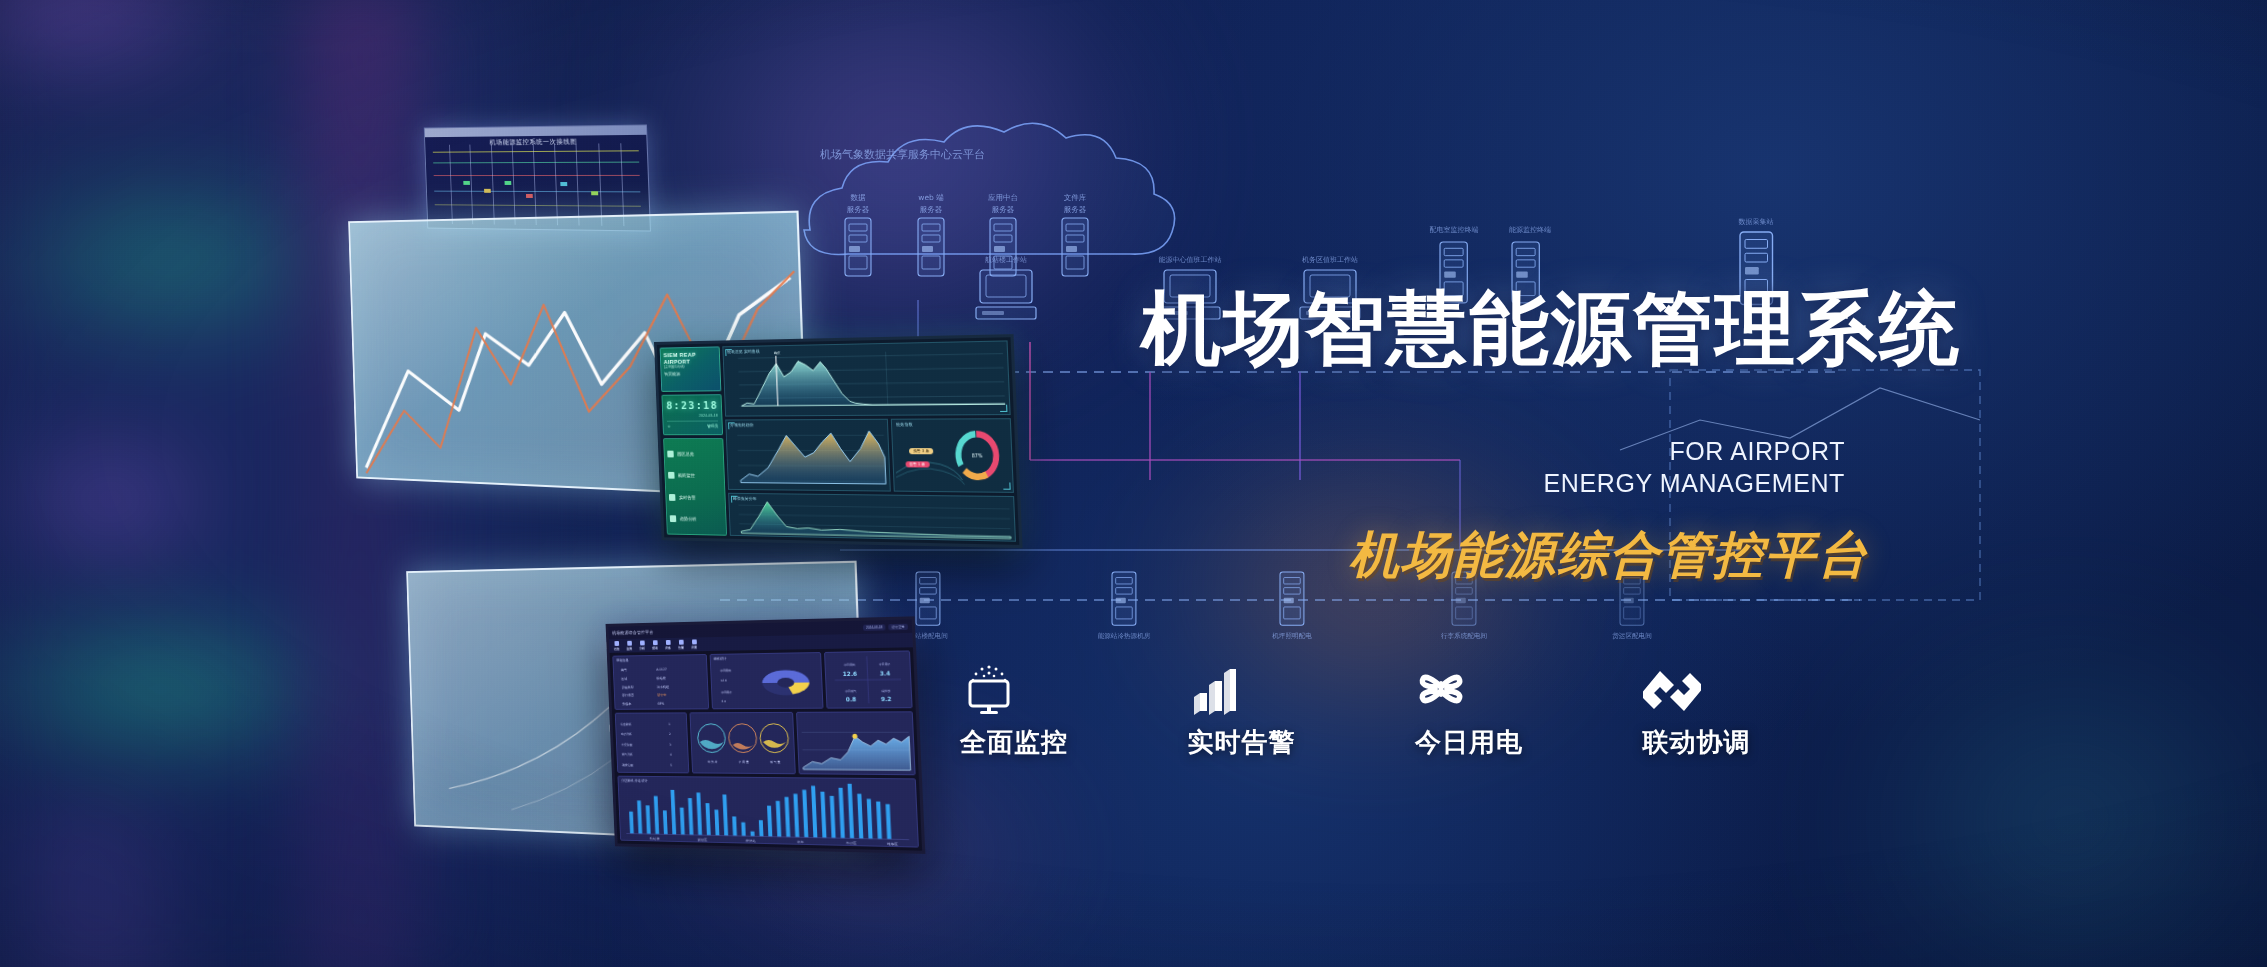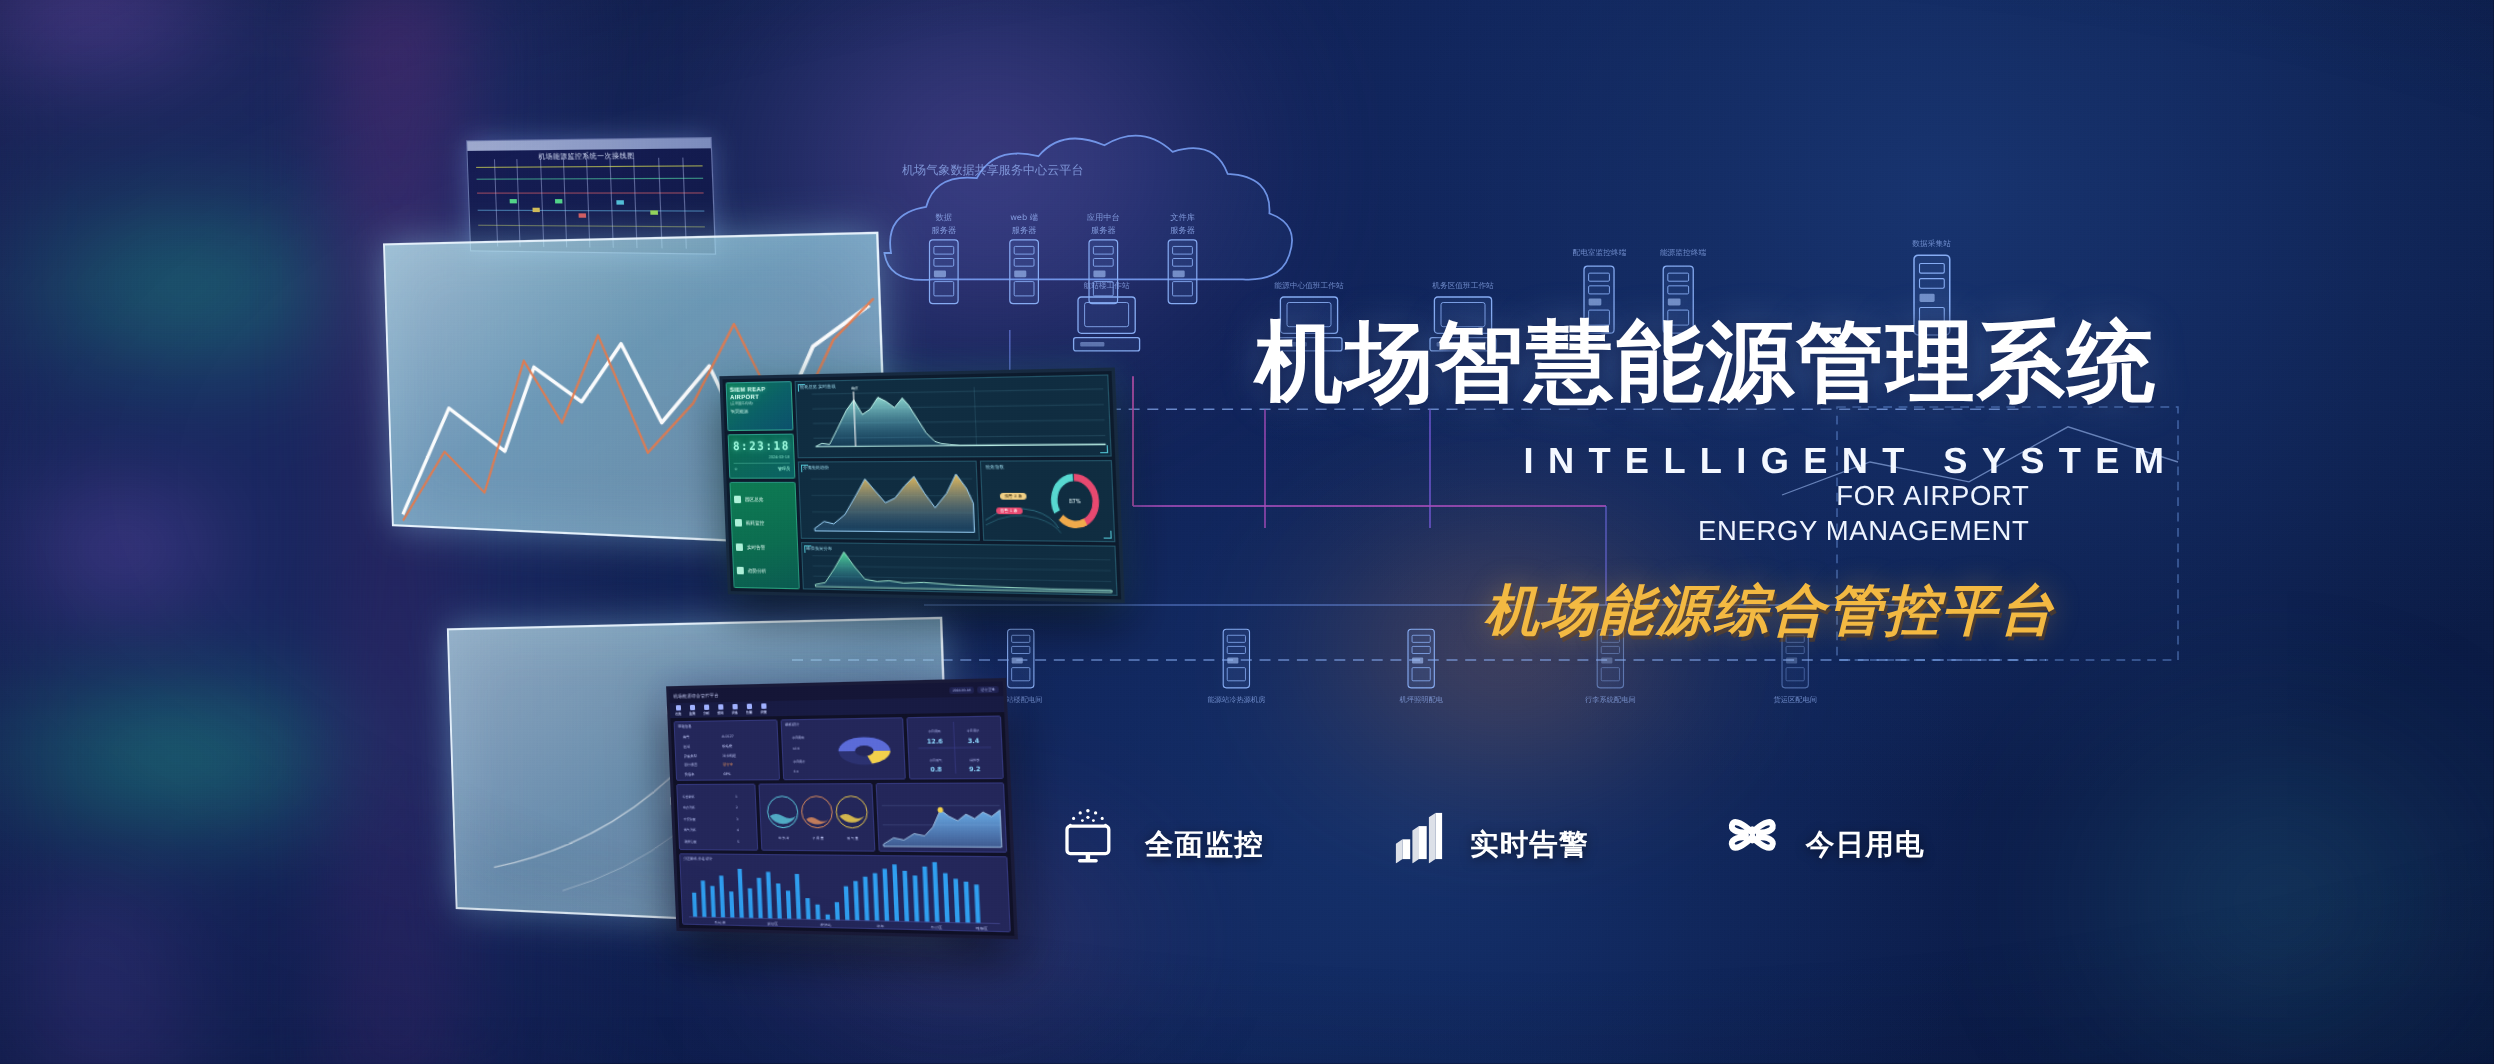--- a/index.html
+++ b/index.html
@@ -201,21 +201,21 @@
   }
   .slogan{
     position:absolute; left:1349px; top:522px;
     font-size:50px; font-weight:700; font-style:italic; letter-spacing:2px;
     color:#f3b942; white-space:nowrap;
     text-shadow:2px 3px 0 rgba(120,70,10,.45), 0 0 26px rgba(243,185,66,.35);
   }
 
   
   .features{position:absolute; left:960px; top:665px; width:910px; height:120px; display:flex;}
-  .feat{flex:1;display:flex;flex-direction:row;align-items:flex-end;gap:23px;}
+  .feat{flex:1;display:flex;flex-direction:column;align-items:flex-start;gap:10px;}
   .feat .ic{height:50px;display:flex;align-items:flex-end;justify-content:center;}
   .feat .ic svg{display:block;}
   .feat .lb{font-size:26px;font-weight:700;color:#ffffff;letter-spacing:1px;text-shadow:0 2px 10px rgba(0,0,0,.5);}
 </style>
 </head>
 <body>
 
 <div id="stage">
 
   <div class="bg-base"></div>
@@ -721,21 +721,20 @@
           </svg>
         </div>
       </div>
     </div>
   </div>
 
   <div class="bg-vignette"></div>
   <div class="bg-grain"></div>
 
   <div class="title-zh">机场智慧能源管理系统</div>
-  <div class="sub-en">INTELLIGENT  SYSTEM</div>
   <div class="sub-en2">
     <div>FOR AIRPORT</div>
     <div>ENERGY MANAGEMENT</div>
   </div>
   <div class="slogan">机场能源综合管控平台</div>
 
   <div class="features">
 
     <div class="feat">
       <div class="ic">
@@ -794,15 +793,26 @@
               <circle cx="31" cy="26" r="1.9"></circle>
             <circle cx="21" cy="32" r="1.9"></circle>
               <circle cx="26" cy="32" r="1.9"></circle>
               <circle cx="31" cy="32" r="1.9"></circle>
           </g>
         </svg>
       </div>
       <div class="lb">今日用电</div>
     </div>
 
+    <div class="feat">
+      <div class="ic">
+        <svg width="58" height="48" viewBox="0 0 58 48">
+          <g fill="#ffffff">
+            <path d="M17 4 l14 14 -8 8 -6 -6 -6 6 8 8 -8 8 -14-14 z"></path>
+            <path d="M41 44 l-14 -14 8 -8 6 6 6 -6 -8 -8 8 -8 14 14 z"></path>
+          </g>
+        </svg>
+      </div>
+      <div class="lb">联动协调</div>
+    </div>
   </div>
 
 </div>
 
 </body></html>

